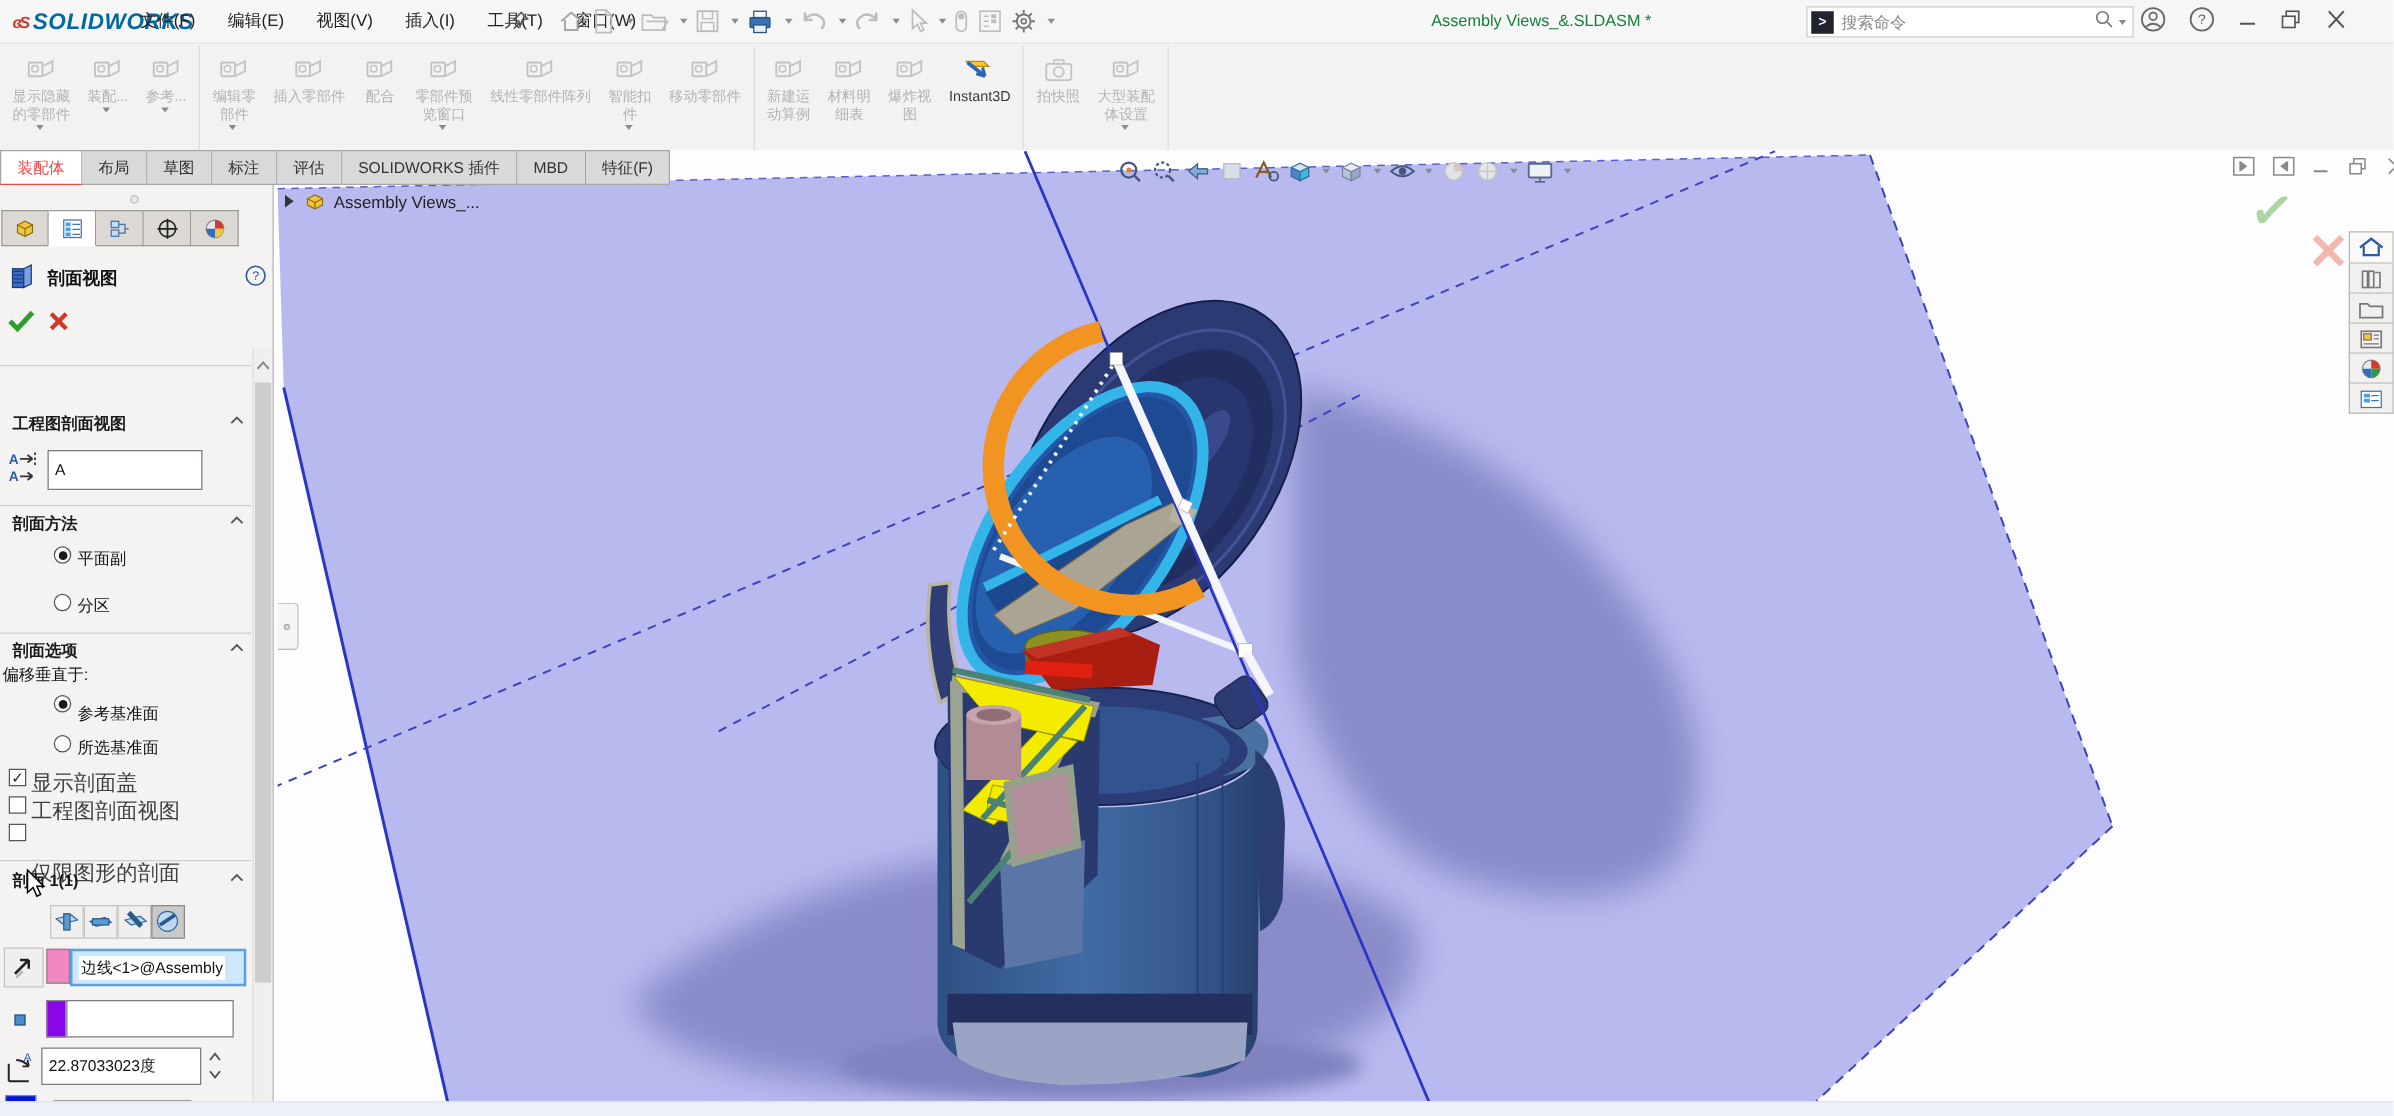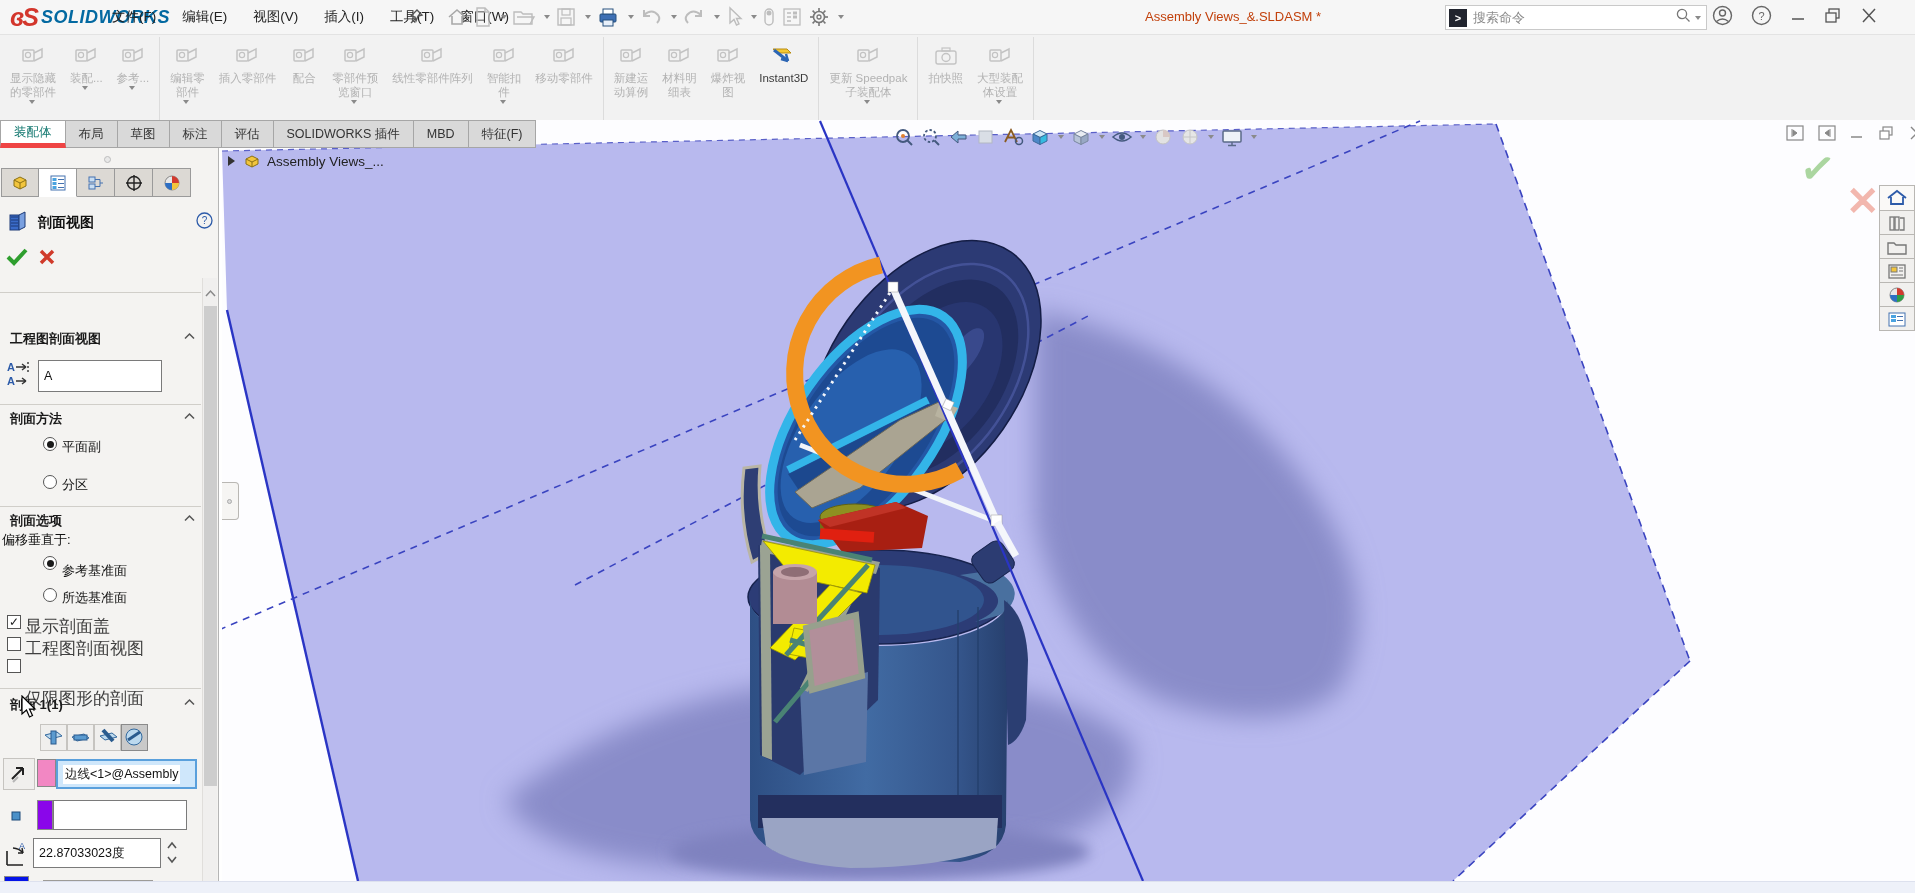--- a/index.html
+++ b/index.html
@@ -2,47 +2,47 @@
 <html><head>
 <meta charset="utf-8">
 <style>
   * { margin:0; padding:0; box-sizing:border-box; }
   html,body { width:1915px; height:893px; overflow:hidden; background:#fff;
     font-family:"Liberation Sans",sans-serif; }
   #app { position:relative; width:1915px; height:893px; }
   
   #titlebar { position:absolute; left:0; top:0; width:1915px; height:34px; background:#f6f6f6; }
   #logo { position:absolute; left:10px; top:7px; height:20px; display:flex; align-items:center; }
-  #logo .swoosh { color:#d3362c; font-weight:bold; font-style:italic; font-size:25px; letter-spacing:-2px; margin-right:4px;}
+  #logo .swoosh { color:#d3362c; font-weight:bold; font-style:italic; font-size:13px; letter-spacing:-2px; margin-right:4px;}
   #logo .word { color:#0369a1; font-weight:bold; font-style:italic; font-size:18px; letter-spacing:0.5px;}
   #menus { position:absolute; left:112px; top:0; height:34px; display:flex; align-items:center; gap:26px; font-size:13.5px; color:#222; }
   .menu-item { cursor:default; }
   #pin { position:absolute; left:408px; top:8px; }
   #quickbar { position:absolute; left:446px; top:4px; height:26px; display:flex; align-items:center; }
   .qi { display:flex; align-items:center; margin-right:5px; }
   .caret { width:0; height:0; border-left:3.5px solid transparent; border-right:3.5px solid transparent; border-top:4px solid #8a8a8a; margin:0 5px 0 3px; }
-  #doc-title { position:absolute; left:1145px; top:9px; font-size:13px; color:#c2410c; }
+  #doc-title { position:absolute; left:1145px; top:9px; font-size:13px; color:#15803d; }
   #searchbox { position:absolute; left:1445px; top:5px; width:262px; height:25px; background:#fff; border:1px solid #c9c9c9; display:flex; align-items:center; }
   #search-logo { width:18px; height:18px; background:#21242e; margin:0 6px 0 3px; color:#fff; font-size:11px; font-weight:bold; display:flex; align-items:center; justify-content:center;}
   #search-ph { color:#8a8a8a; font-size:13px; flex:1; }
   #titlebar-icons { position:absolute; left:1712px; top:5px; display:flex; align-items:center; gap:18px; }
   
   #ribbon { position:absolute; left:0; top:34px; width:1915px; height:86px; background:#f2f2f2; border-top:1px solid #e3e3e3; }
   #ribbon-items { position:absolute; left:0; top:2px; height:84px; display:flex; }
   .rgroup { display:flex; border-right:1px solid #dcdcdc; padding:0 3px; }
   .ritem { display:flex; flex-direction:column; align-items:center; padding:6px 7px 0 7px; position:relative; }
   .ritem .ric { height:26px; display:flex; align-items:center; justify-content:center; }
   .ritem .rlbl { font-size:11.5px; line-height:14px; color:#b3b3b3; text-align:center; white-space:pre; margin-top:2px;}
   .ritem.enabled .rlbl { color:#3a3a3a; }
   .ritem .rdrop { margin-top:1px; }
   
   #tabrow { position:absolute; left:0; top:120px; height:28px; display:flex; z-index:30; }
   .dtab { height:28px; padding:0 13px; display:flex; align-items:center; font-size:12.5px; color:#333; background:#d9d9d9; border:1px solid #a6a6a6; border-left:none; }
   .dtab:first-child { border-left:1px solid #a6a6a6; }
-  .dtab.active { background:#ffffff; border-bottom:5px solid #ef4444; color:#0f766e; }
+  .dtab.active { background:#ffffff; border-bottom:1px solid #ef4444; color:#ef4444; }
   
   #panel { position:absolute; left:0; top:148px; width:219px; height:733px; background:#f4f3f1; border-right:1px solid #b5b5b5; z-index:20; overflow:hidden;}
   #panel-handle { position:absolute; left:0; top:0; width:219px; height:18px; }
   #panel-handle .dot { position:absolute; left:104px; top:8px; width:7px; height:7px; border-radius:50%; background:#e8e8e8; border:1px solid #bdbdbd; }
   #panel-tabs { position:absolute; left:1px; top:20px; display:flex; }
   .ptab { width:38px; height:29px; background:#dcd9d4; border:1px solid #9a9a9a; border-left:none; display:flex; align-items:center; justify-content:center; }
   .ptab:first-child{ border-left:1px solid #9a9a9a;}
   .ptab.active { background:#fff; border-bottom-color:#fff; }
   #pm { position:absolute; left:0; top:50px; width:201px; height:848px; background:#f4f3f1; font-size:12.5px; color:#222; }
   #pm-header { position:absolute; left:0; top:12px; width:100%; height:26px; }
@@ -386,34 +386,20 @@
                 <path d="M5,7 L19,18" stroke="#2d66b4" stroke-width="3"></path>
                 <path d="M19,18 L12,16 M19,18 L17,11" stroke="#2d66b4" stroke-width="2.5"></path>
               </svg>
             </div>
             <div class="rlbl">Instant3D</div>
           </div>
         </div>
         <div class="rgroup">
           <div class="ritem">
             <div class="ric">
-              <svg width="28" height="26" viewBox="0 0 28 26">
-                <rect x="4" y="7" width="11" height="11" rx="1" fill="none" stroke="#c3c3c3" stroke-width="1.5"></rect>
-                <path d="M15,10 L23,6 L23,14 L15,18" fill="none" stroke="#c3c3c3" stroke-width="1.5"></path>
-                <circle cx="9" cy="12" r="2.6" fill="none" stroke="#c3c3c3" stroke-width="1.2"></circle>
-              </svg>
-            </div>
-            <div class="rlbl">更新 Speedpak
-子装配体</div>
-            <div class="caret rdrop"></div>
-          </div>
-        </div>
-        <div class="rgroup">
-          <div class="ritem">
-            <div class="ric">
               <svg width="26" height="24" viewBox="0 0 26 24">
                 <rect x="3" y="7" width="20" height="13" rx="2" fill="none" stroke="#c3c3c3" stroke-width="1.4"></rect>
                 <circle cx="13" cy="13.5" r="4" fill="none" stroke="#c3c3c3" stroke-width="1.4"></circle>
                 <rect x="9" y="4" width="8" height="3" fill="none" stroke="#c3c3c3" stroke-width="1.2"></rect>
               </svg>
             </div>
             <div class="rlbl">拍快照</div>
           </div>
           <div class="ritem">
             <div class="ric">

